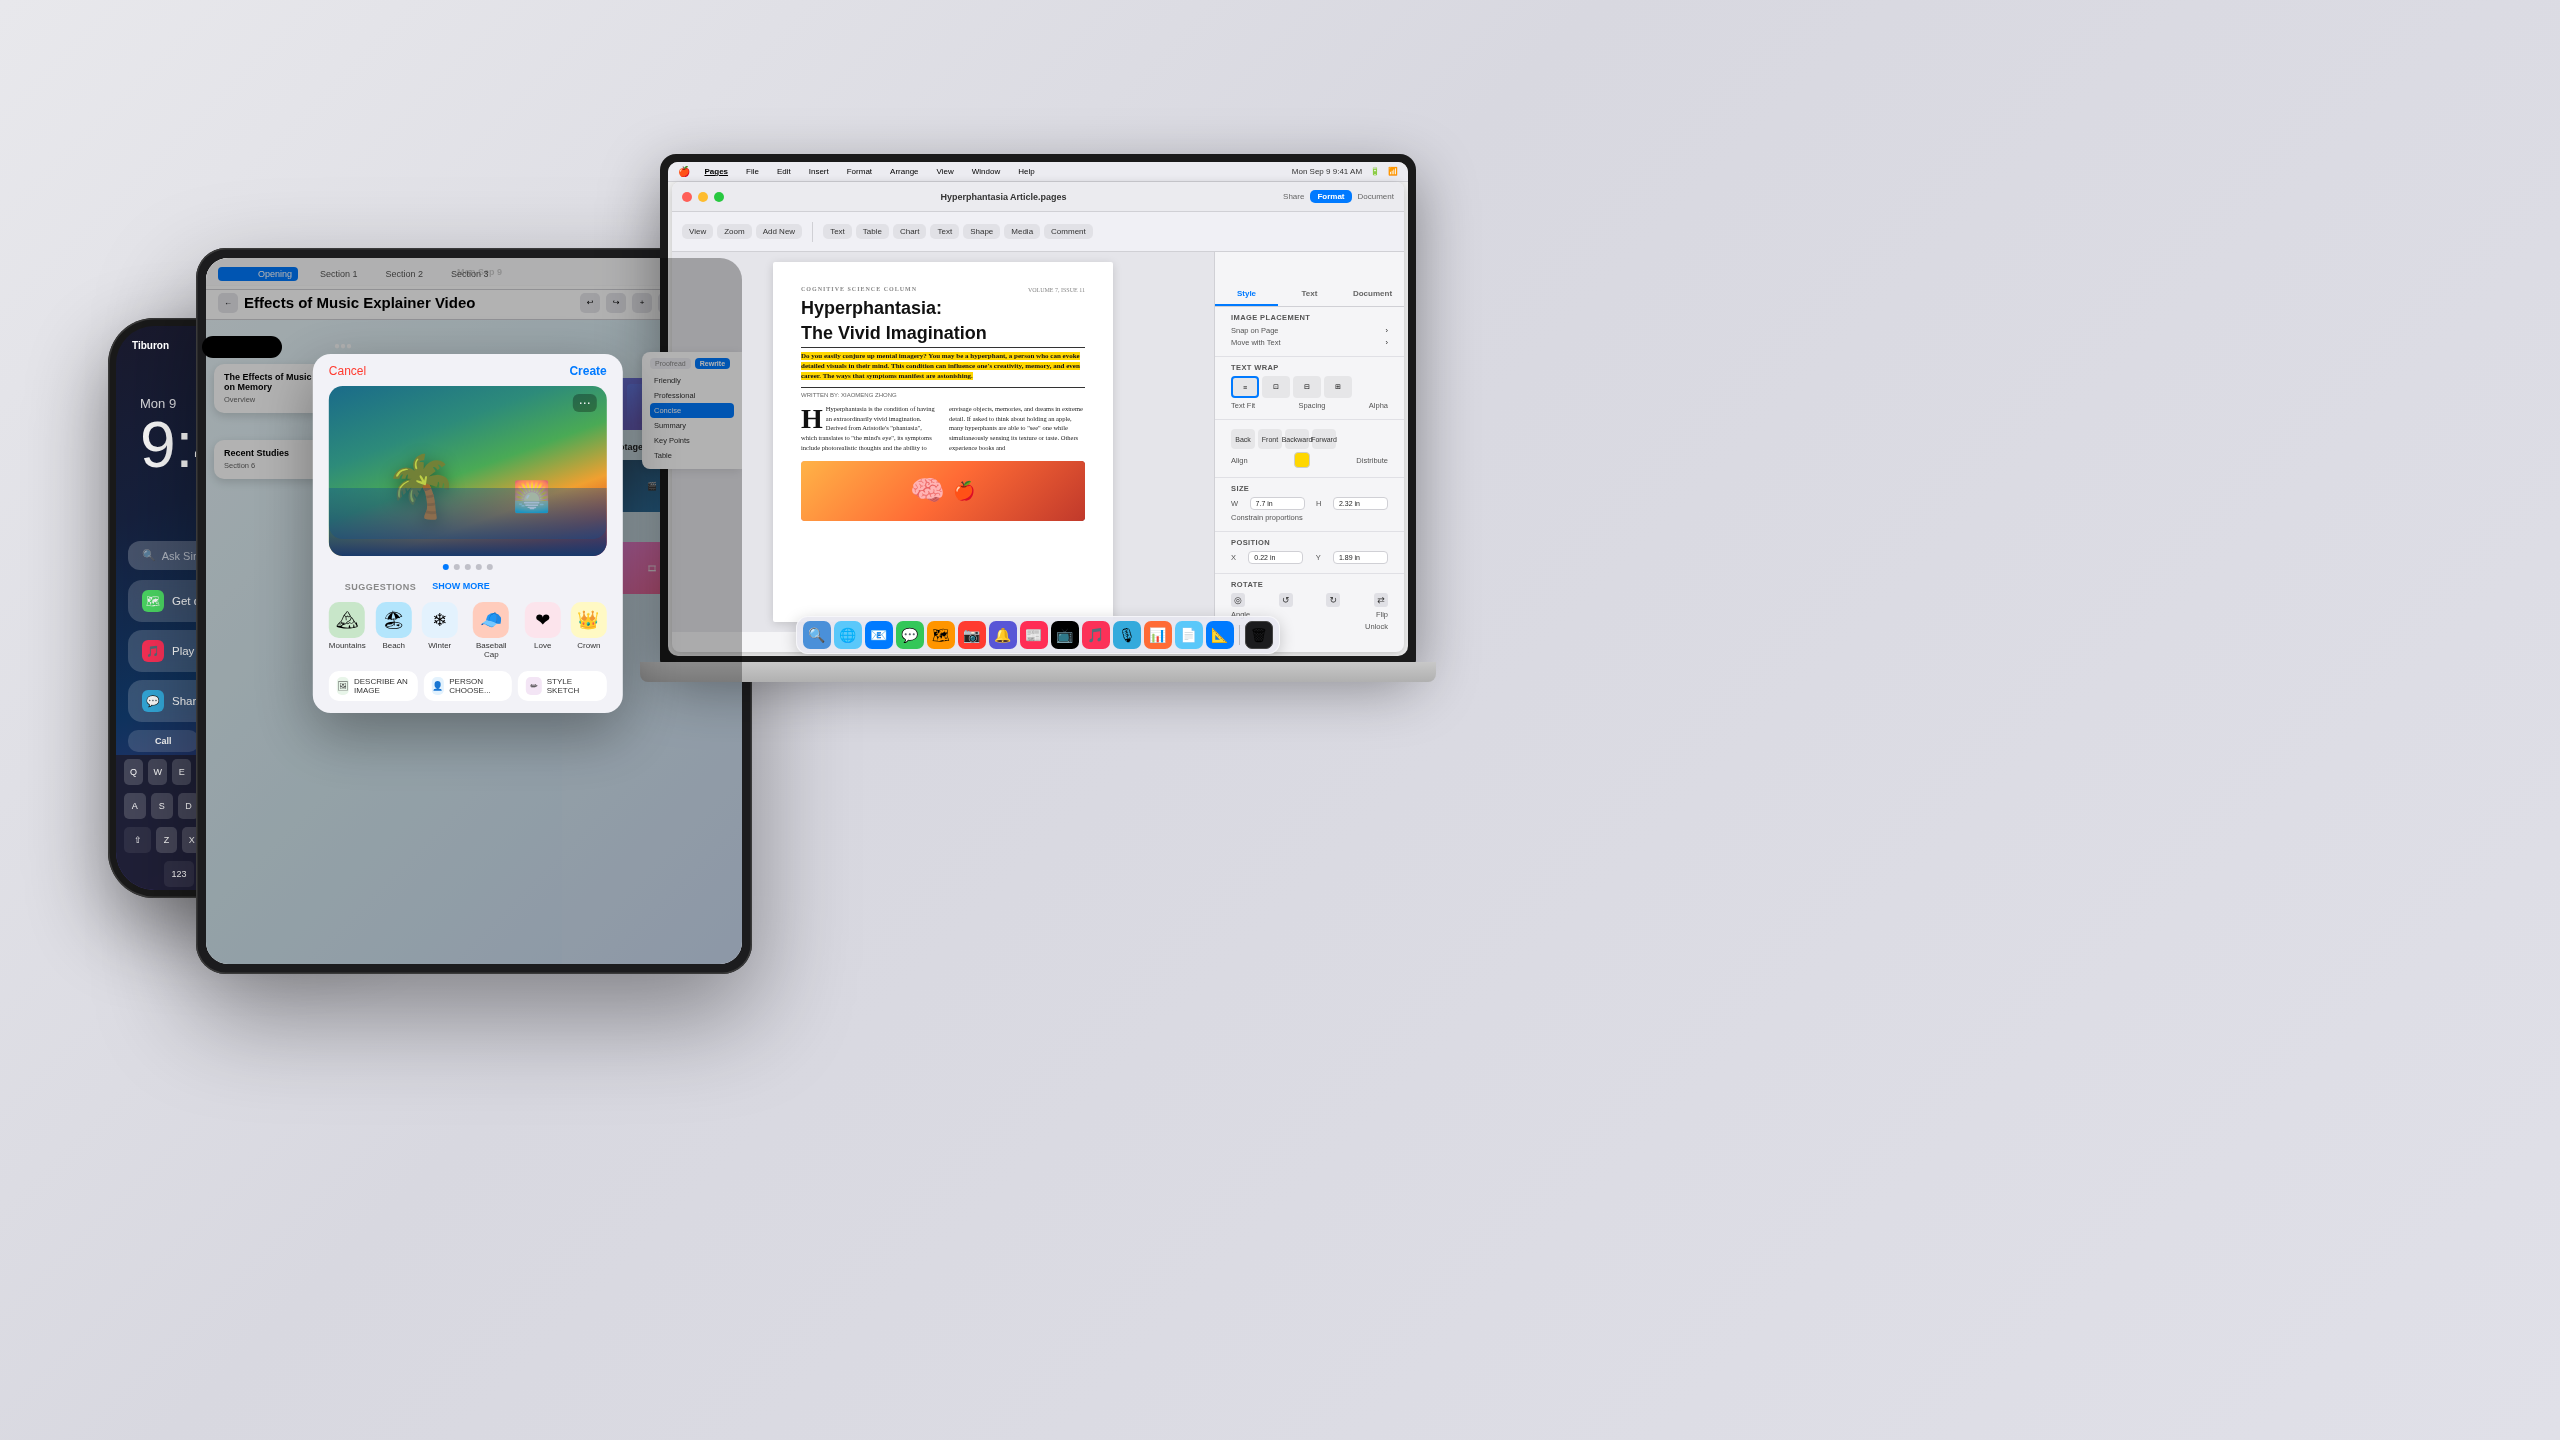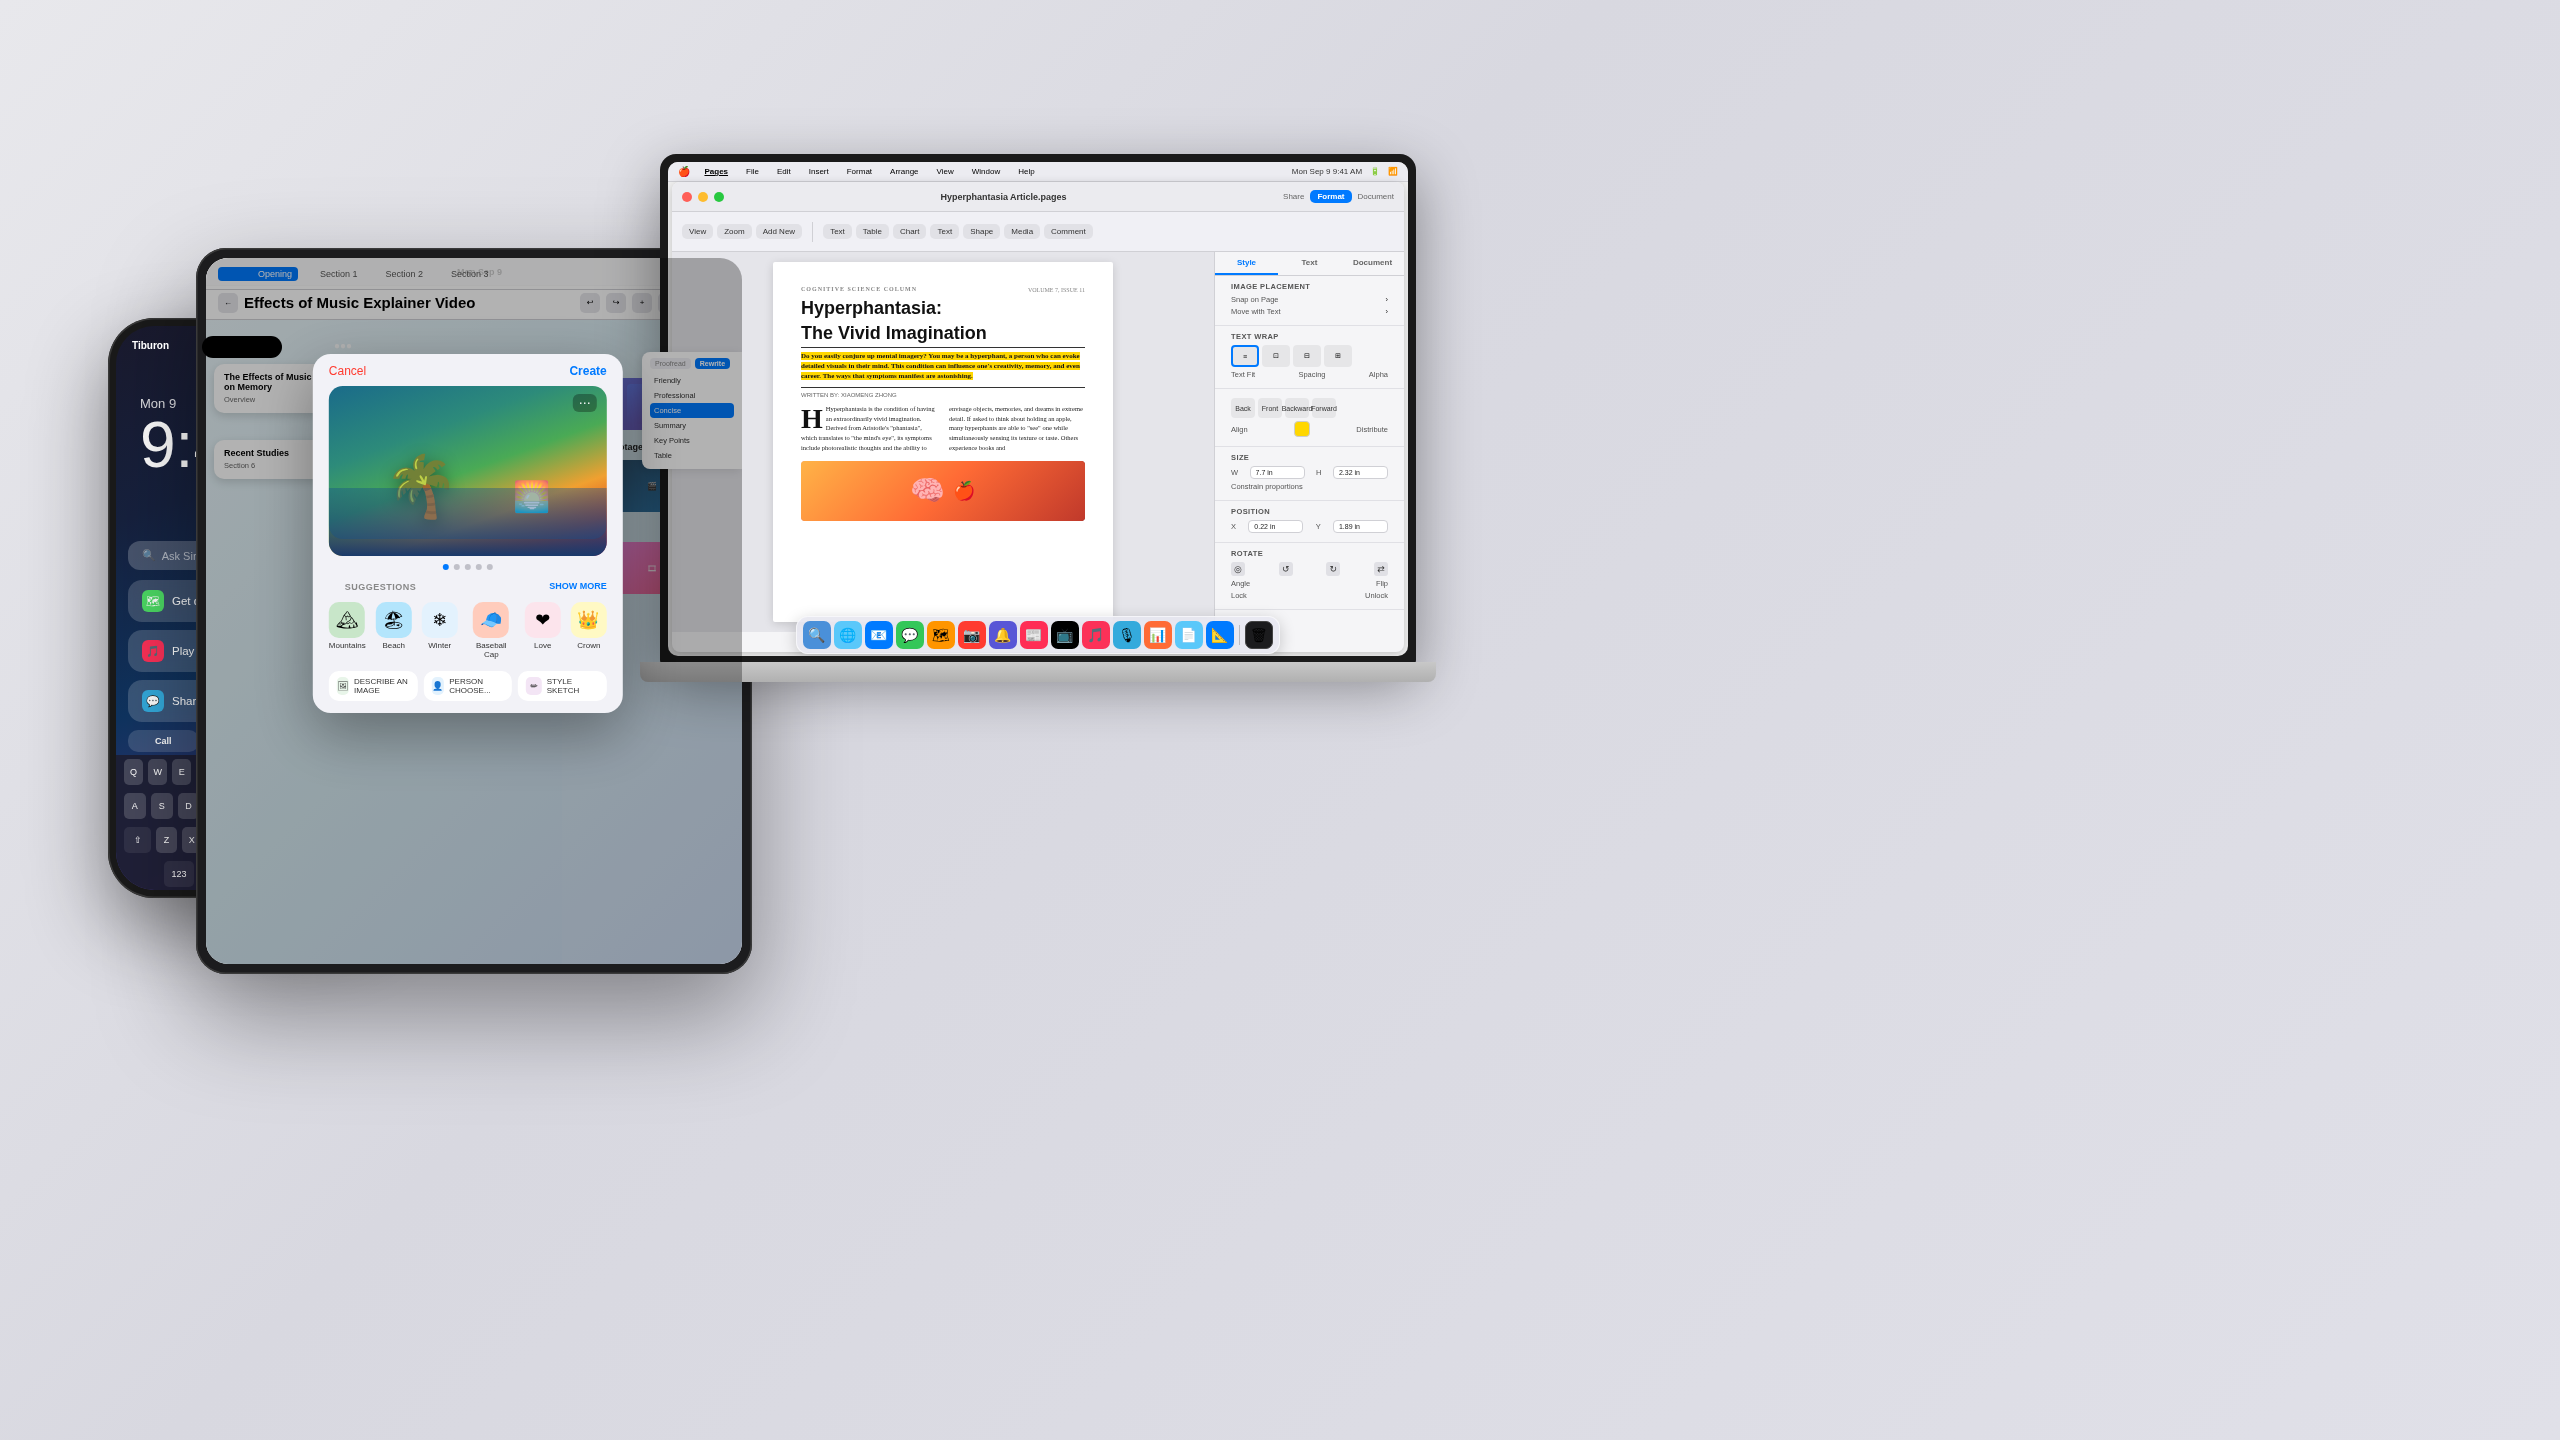--- a/index.html
+++ b/index.html
@@ -357,21 +357,21 @@
       text-transform: uppercase;
       letter-spacing: 0.5px;
     }
     .modal-show-more {
       font-size: 9px;
       color: #007aff;
       font-weight: 600;
     }
     .modal-suggestions-header {
       display: flex;
-      justify-content: space-between;
+      justify-content: flex-start;
       padding: 4px 16px;
       align-items: center;
     }
     .modal-suggestions-row {
       display: flex;
       gap: 10px;
       padding: 4px 16px 8px;
       justify-content: space-between;
     }
     .suggestion-chip {
@@ -698,20 +698,21 @@
       border-bottom: 1px solid #d0d0d5;
     }
     .sidebar-tab {
       flex: 1;
       padding: 6px 5px;
       text-align: center;
       font-size: 8px;
       font-weight: 600;
       color: #666;
       cursor: pointer;
+      margin-top: 31px;
     }
     .sidebar-tab.active {
       color: #007aff;
       border-bottom: 2px solid #007aff;
     }
     .sidebar-section {
       padding: 6px 16px;
       border-bottom: 1px solid #e0e0e5;
     }
     .sidebar-section-title {

